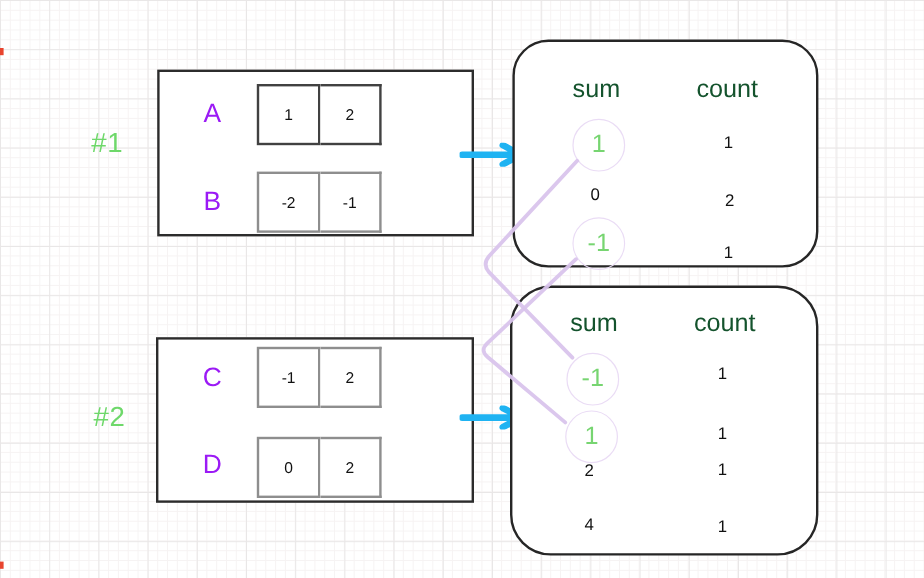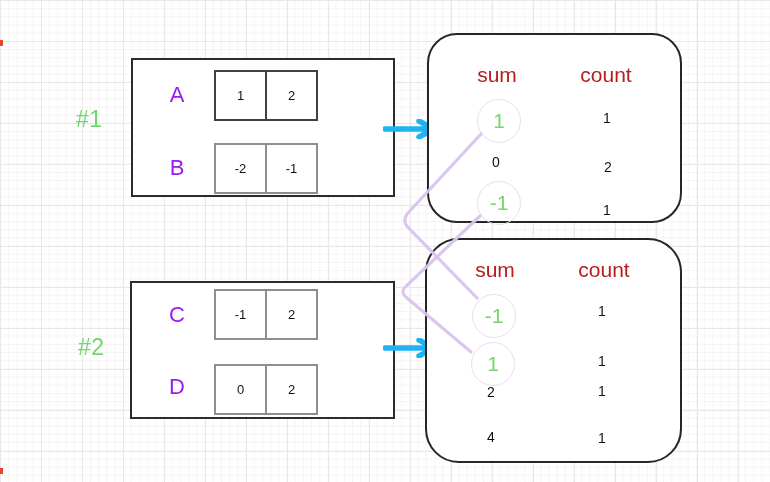--- a/index.html
+++ b/index.html
@@ -21,21 +21,21 @@
   .arr-box{background:#ffffff;border:2px solid #2c2c2c;}
   .arr-letter{font-size:22px;color:#9b1af5;width:32px;text-align:center;}
   .cells{display:flex;}
   .cell{width:49px;height:47px;display:flex;align-items:center;justify-content:center;
         font-size:13px;color:#111;background:#fff;}
   .cells.dark .cell{border:2px solid #414141;}
   .cells.gray .cell{border:2px solid #8e8e8e;}
   .cells .cell:first-child{border-right-width:2px;}
   .cells .cell:last-child{border-left:none;}
   .result-table{background:#ffffff;border:2px solid #262626;border-radius:30px;}
-  .hdr{font-size:21px;color:#b91c1c;text-align:center;}
+  .hdr{font-size:21px;color:#14532d;text-align:center;}
   .hcircle{width:42px;height:42px;border:1.6px solid #eadcf5;border-radius:50%;
            display:flex;align-items:center;justify-content:center;
            font-size:21px;color:#77d571;background:transparent;}
   .plain-sum{width:40px;text-align:center;font-size:14px;color:#111;}
   .cnt{width:40px;text-align:center;font-size:14px;color:#111;}
   .red-mark{width:3px;height:6px;background:#e8442e;}
   svg{display:block;}
 </style>
 </head>
 <body>

